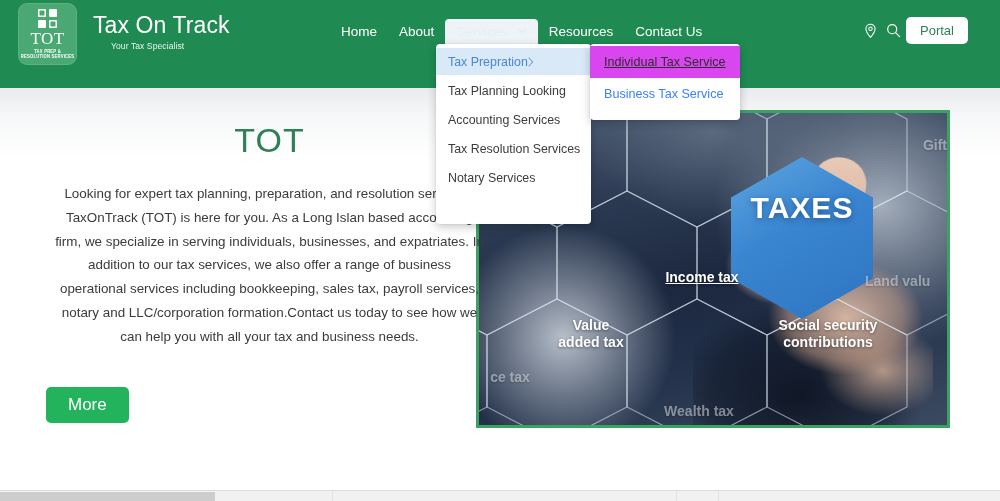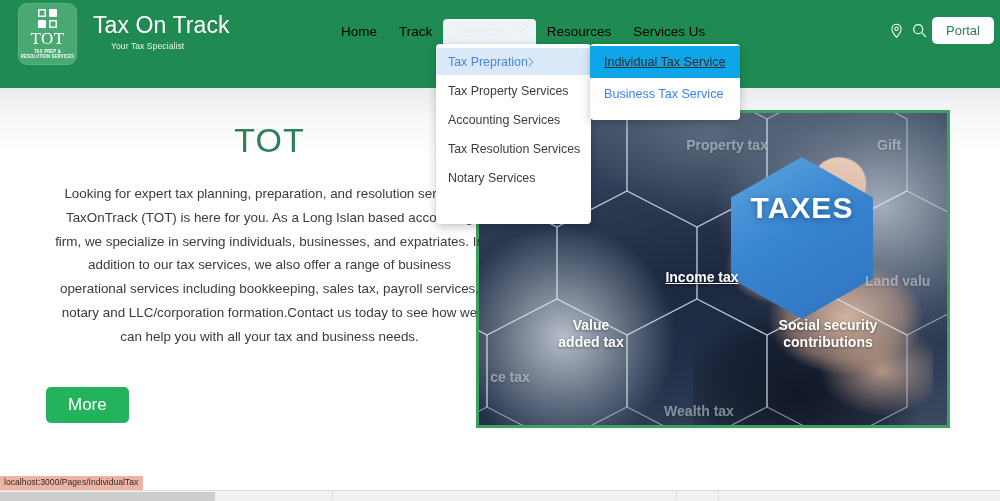--- a/index.html
+++ b/index.html
@@ -40,32 +40,32 @@
     transform: scaleY(1.25);
   }
   .logo-sub1 { margin-top: 2px; }
   .brand-text { margin-left: 16px; padding-top: 9px; }
   .brand-title { color: #ffffff; font-size: 23px; font-weight: 400; line-height: 26px; letter-spacing: .1px; }
   .brand-tag { color: #eaf4ee; font-size: 8.5px; margin-top: 3px; margin-left: 18px; letter-spacing: .1px; }
 
   
   .nav { position: absolute; left: 330px; top: 19px; display: flex; align-items: center; gap: 0; }
   .nav-item {
-    color: #000000; font-size: 13.5px; line-height: 16px;
+    color: #ffffff; font-size: 13.5px; line-height: 16px;
     padding: 5px 11px; border-radius: 4px 4px 0 0; white-space: nowrap;
     cursor: pointer; position: relative;
   }
   .nav-item.active {
     background: #eef3f8; color: #dfe8ef;
   }
   .nav-item.active .nav-label { color: #e6eef5; }
   .chev-down { display: inline-block; margin-left: 6px; position: relative; top: -2px; }
   .chev-down svg { display: block; }
 
-  .nav-right { position: absolute; right: 6px; top: 17px; display: flex; align-items: center; gap: 3px; }
+  .nav-right { position: absolute; right: 32px; top: 17px; display: flex; align-items: center; gap: 3px; }
   .icon-btn { width: 20px; height: 20px; display: flex; align-items: center; justify-content: center; cursor: pointer; }
   .portal-btn {
     background: #ffffff; color: #2f7f58;
     font-size: 13px; padding: 6px 14px;
     border-radius: 5px; cursor: pointer; line-height: 15px;
   }
 
   
   .page-bg {
     position: absolute; top: 88px; left: 0; width: 1000px; height: 394px;
@@ -170,21 +170,21 @@
     position: absolute; left: 590px; top: 44px;
     width: 150px; height: 76px;
     background: #ffffff; border-radius: 4px;
     box-shadow: 0 3px 10px rgba(0,0,0,.22), 0 0 0 .5px rgba(0,0,0,.05);
     z-index: 61; padding: 2px 0;
   }
   .sm-item {
     height: 32px; display: flex; align-items: center;
     padding: 0 14px; font-size: 12.6px; color: #3b82f6; cursor: pointer; white-space: nowrap;
   }
-  .sm-item.hover { background: #0ea5e9; color: #2f2f2f; }
+  .sm-item.hover { background: #d946ef; color: #2f2f2f; }
   .sm-item.hover span { text-decoration: underline; }
 
   
   .statusbar {
     position: absolute; left: 0; bottom: 11px;
     background: #efb3a4; color: #2d2d2d;
     font-size: 8.6px; line-height: 11px;
     padding: 1px 5px 2px 4px; z-index: 70;
     font-family: "Liberation Sans", sans-serif;
   }
@@ -224,22 +224,21 @@
             <path d="M428 78 L498 114 L498 186 L428 222 L358 186 L358 114 Z"></path>
             <path d="M78 186 L148 222 L148 294 L78 330 L8 294 L8 222 Z"></path>
             <path d="M218 186 L288 222 L288 294 L218 330 L148 294 L148 222 Z"></path>
             <path d="M358 186 L428 222 L428 294 L358 330 L288 294 L288 222 Z"></path>
             <path d="M-62 186 L8 222 L8 294 L-62 330 L-132 294 L-132 222 Z"></path>
           </g>
         </svg>
         <div class="hex-blue"></div>
       </div>
 
-      <div class="hex-label dim" style="left:158px; top:24px; width:180px;">Property tax</div>
-      <div class="hex-label dim" style="left:398px; top:24px; width:70px; text-align:left;">Gift</div>
+      <div class="hex-label dim" style="left:398px; top:24px; width:70px; text-align:right;">Gift</div>
       <div class="hex-label" style="left:-6px; top:92px; width:120px;">te tax</div>
       <div class="hex-label dim" style="left:-24px; top:256px; width:110px;">ce tax</div>
       <div class="hex-label" style="left:148px; top:156px; width:150px;text-decoration:underline;">Income tax</div>
       <div class="hex-label dim" style="left:386px; top:160px; width:120px; text-align:left;">Land valu</div>
       <div class="hex-label" style="left:44px; top:204px; width:136px;">Value
 added tax</div>
       <div class="hex-label" style="left:264px; top:204px; width:170px;">Social security
 contributions</div>
       <div class="hex-label dim" style="left:150px; top:290px; width:140px;">Wealth tax</div>
 
@@ -273,35 +272,35 @@
         <div class="brand-title">Tax On Track</div>
         <div class="brand-tag">Your Tax Specialist</div>
       </div>
     </div>
 
     <nav class="nav">
       <div class="nav-item">
         <span class="nav-label">Home</span>
       </div>
       <div class="nav-item">
-        <span class="nav-label">Track</span>
+        <span class="nav-label">About</span>
       </div>
       <div class="nav-item active">
         <span class="nav-label">Services</span>
         <span class="chev-down">
           <svg width="9" height="6" viewBox="0 0 9 6">
               <path d="M1 1.2 L4.5 4.6 L8 1.2" fill="none" stroke="#dfe8ef" stroke-width="1.1" stroke-linecap="round"></path>
             </svg>
         </span>
       </div>
       <div class="nav-item">
         <span class="nav-label">Resources</span>
       </div>
       <div class="nav-item">
-        <span class="nav-label">Services Us</span>
+        <span class="nav-label">Contact Us</span>
       </div>
     </nav>
 
     <div class="nav-right">
       <div class="icon-btn">
         <svg width="13" height="16" viewBox="0 0 13 16">
           <path d="M6.5 1.2c-2.6 0-4.6 2-4.6 4.5 0 3.3 4.6 8.6 4.6 8.6s4.6-5.3 4.6-8.6c0-2.5-2-4.5-4.6-4.5z" fill="none" stroke="#ffffff" stroke-width="1.05"></path>
           <circle cx="6.5" cy="5.7" r="1.7" fill="none" stroke="#ffffff" stroke-width="1.05"></circle>
         </svg>
       </div>
@@ -318,21 +317,21 @@
   <div class="dropdown">
     <div class="dd-item sel">
       <span>Tax Prepration</span>
       <span class="chev-right">
         <svg width="6" height="10" viewBox="0 0 6 10">
             <path d="M1 1 L4.6 5 L1 9" fill="none" stroke="#6fa3dd" stroke-width="1.1" stroke-linecap="round"></path>
           </svg>
       </span>
     </div>
     <div class="dd-item">
-      <span>Tax Property Services</span>
+      <span>Tax Planning Looking</span>
     </div>
     <div class="dd-item">
       <span>Accounting Services</span>
     </div>
     <div class="dd-item">
       <span>Tax Resolution Services</span>
     </div>
     <div class="dd-item">
       <span>Notary Services</span>
     </div>
@@ -340,21 +339,20 @@
 
   <div class="submenu">
     <div class="sm-item hover">
       <span>Individual Tax Service</span>
     </div>
     <div class="sm-item">
       <span>Business Tax Service</span>
     </div>
   </div>
 
-  <div class="statusbar">localhost:3000/Pages/IndividualTax</div>
 
   <div class="scroll-track">
     <div class="scroll-thumb"></div>
     <div class="scroll-tick" style="left:332px;"></div>
     <div class="scroll-tick" style="left:676px;"></div>
     <div class="scroll-tick" style="left:718px;"></div>
   </div>
 
 </div>
 

